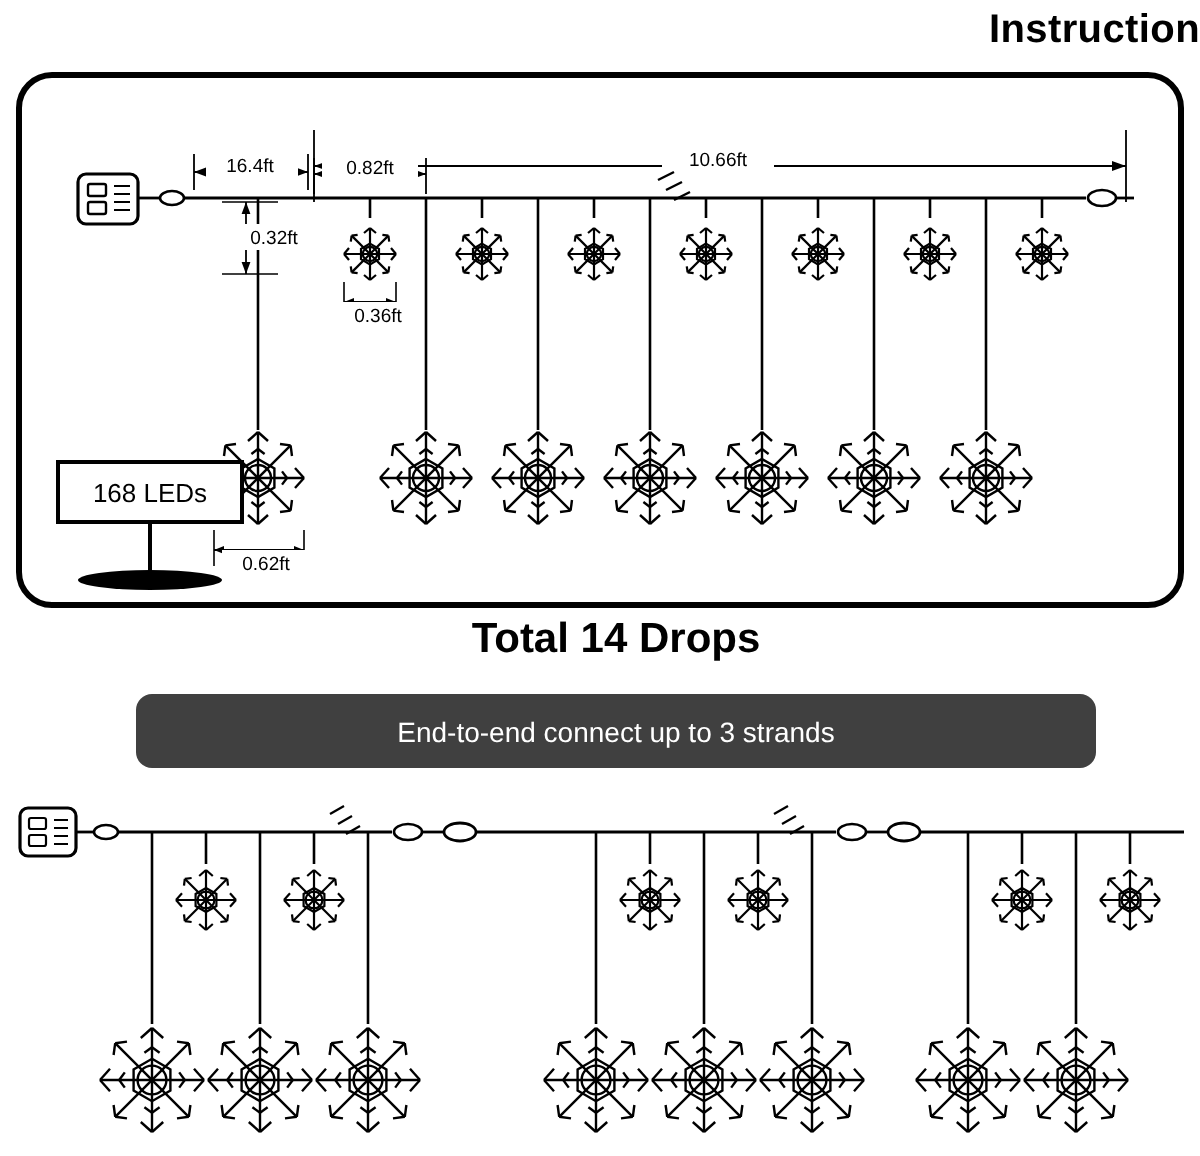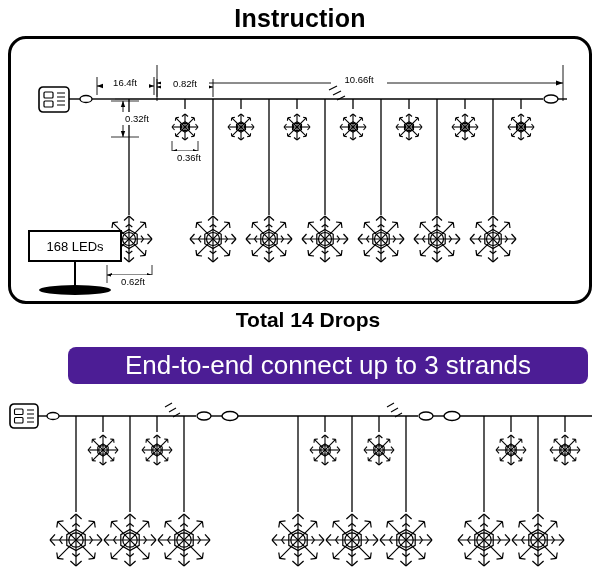--- a/index.html
+++ b/index.html
@@ -5,22 +5,22 @@
   html,body{margin:0;padding:0;}
   body{
     width:600px;height:578px;
     background:#ffffff;
     font-family:"Liberation Sans", sans-serif;
     color:#000;
     position:relative;
     overflow:hidden;
   }
   .title{
-    text-align:center;
-    font-size:25px;
+    text-align:right;
+    font-size:20px;
     font-weight:bold;
     letter-spacing:.2px;
     margin:4px 0 2px 0;
   }
   .panel{
     position:absolute;
     left:8px;top:36px;
     width:584px;height:268px;
     border:3px solid #000;
     border-radius:18px;
@@ -34,26 +34,26 @@
     left:0;right:0;
     top:308px;
     text-align:center;
     font-size:21px;
     font-weight:bold;
     padding-left:16px;
   }
   .banner{
     position:absolute;
     left:68px;top:347px;
-    width:520px;height:37px;
-    background:#4c1d95;
+    width:480px;height:37px;
+    background:#404040;
     border-radius:8px;
     display:flex;align-items:center;justify-content:center;
     color:#fff;
-    font-size:26px;
+    font-size:14px;
     font-weight:normal;
     box-sizing:border-box;
   }
   .bottom{
     position:absolute;
     left:0;top:392px;
     width:600px;height:186px;
   }
   .lbl{font-size:9.5px;fill:#000;font-family:"Liberation Sans",sans-serif;}
   .lbl-big{font-size:13px;fill:#000;font-family:"Liberation Sans",sans-serif;}

